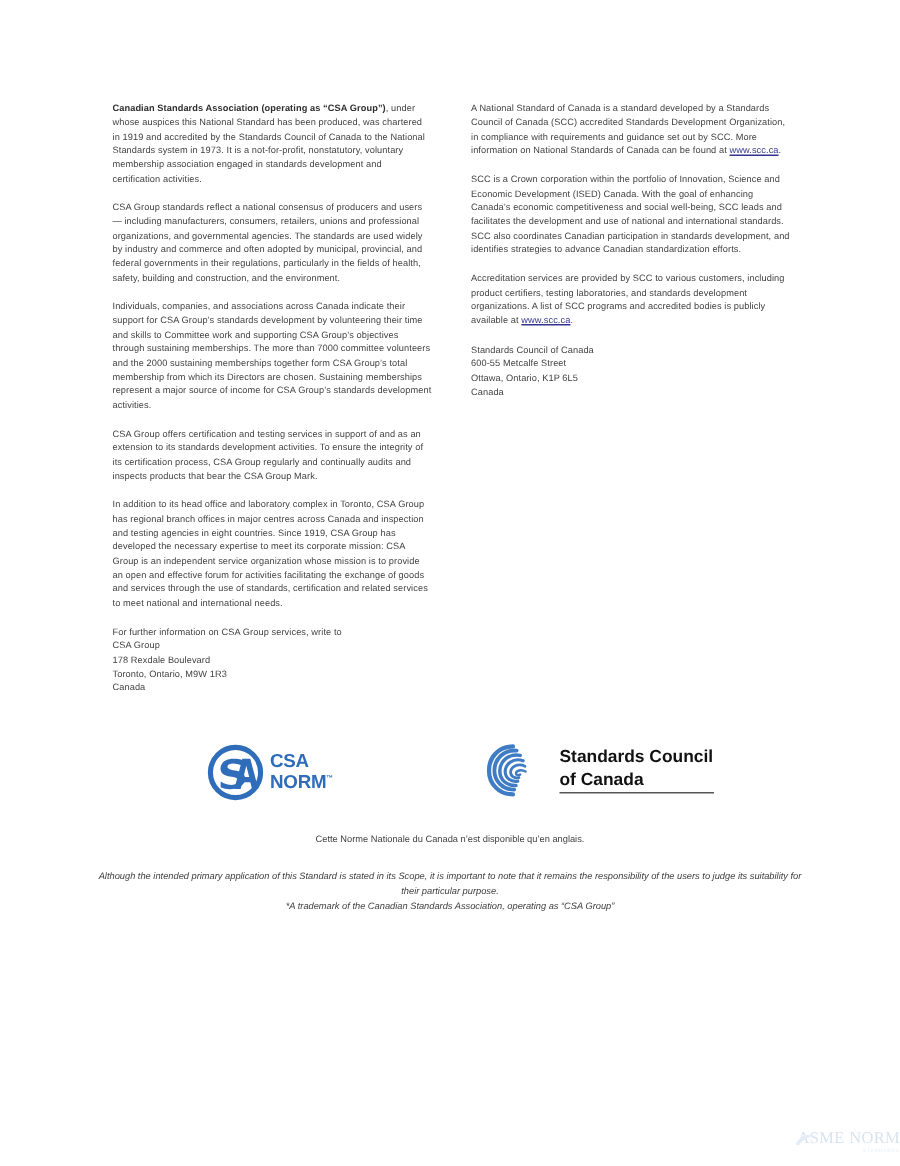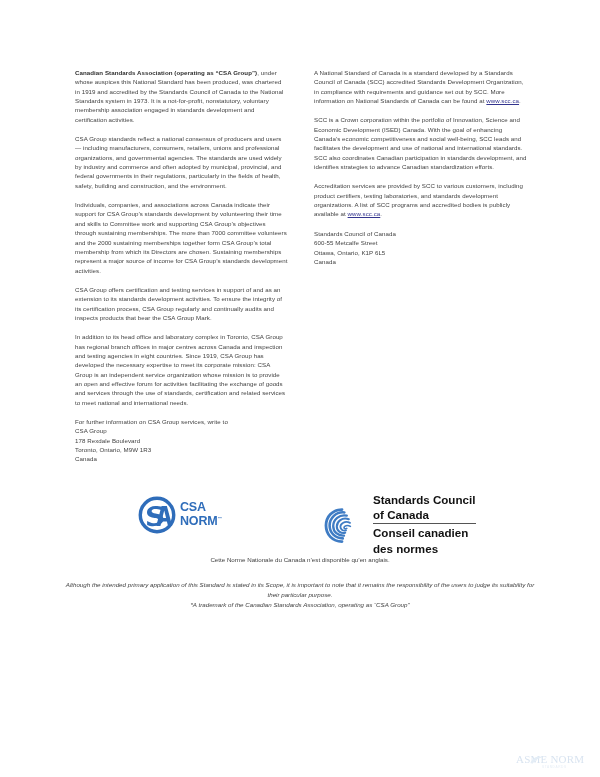--- a/index.html
+++ b/index.html
@@ -141,20 +141,21 @@
   }
 
   
   .watermark {
     position: absolute;
     left: 516px;
     top: 753px;
     width: 84px;
     height: 24px;
     opacity: 0.55;
+    text-align: right;
   }
   .wm-text {
     font-family: "Liberation Serif", serif;
     font-size: 11px;
     color: #b9cde4;
     letter-spacing: 0.02em;
     white-space: nowrap;
     display: block;
     line-height: 12px;
   }
@@ -229,21 +230,20 @@
             <path d="M56 21 C35 19 19 35 19 54 C19 72 33 86 52 86" stroke-width="6.4"></path>
             <path d="M62 29 C43 25 28 39 28 55 C28 70 40 80 55 79" stroke-width="5.8"></path>
             <path d="M67 38 C50 32 37 44 37 56 C37 67 47 74 58 72" stroke-width="5.2"></path>
             <path d="M70 47 C57 41 46 49 46 57 C46 64 53 68 60 66" stroke-width="4.6"></path>
             <path d="M71 56 C63 51 55 55 55 59 C55 62 59 63 62 61" stroke-width="4"></path>
           </g>
         </svg>
       </span>
       <span class="scc-word">
         <span class="l1">Standards Council of Canada</span>
-        <span class="l2">Conseil canadien des normes</span>
       </span>
     </div>
 
   </div>
 
   <div class="note-fr">Cette Norme Nationale du Canada n’est disponible qu’en anglais.</div>
 
   <div class="disclaimer">
     <span>Although the intended primary application of this Standard is stated in its Scope, it is important to note that it remains the responsibility of</span>
     <span>the users to judge its suitability for their particular purpose.</span>

